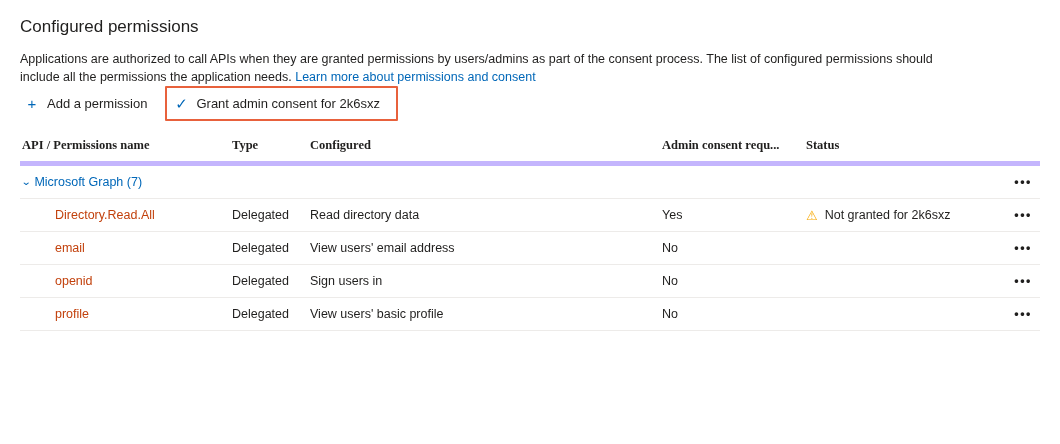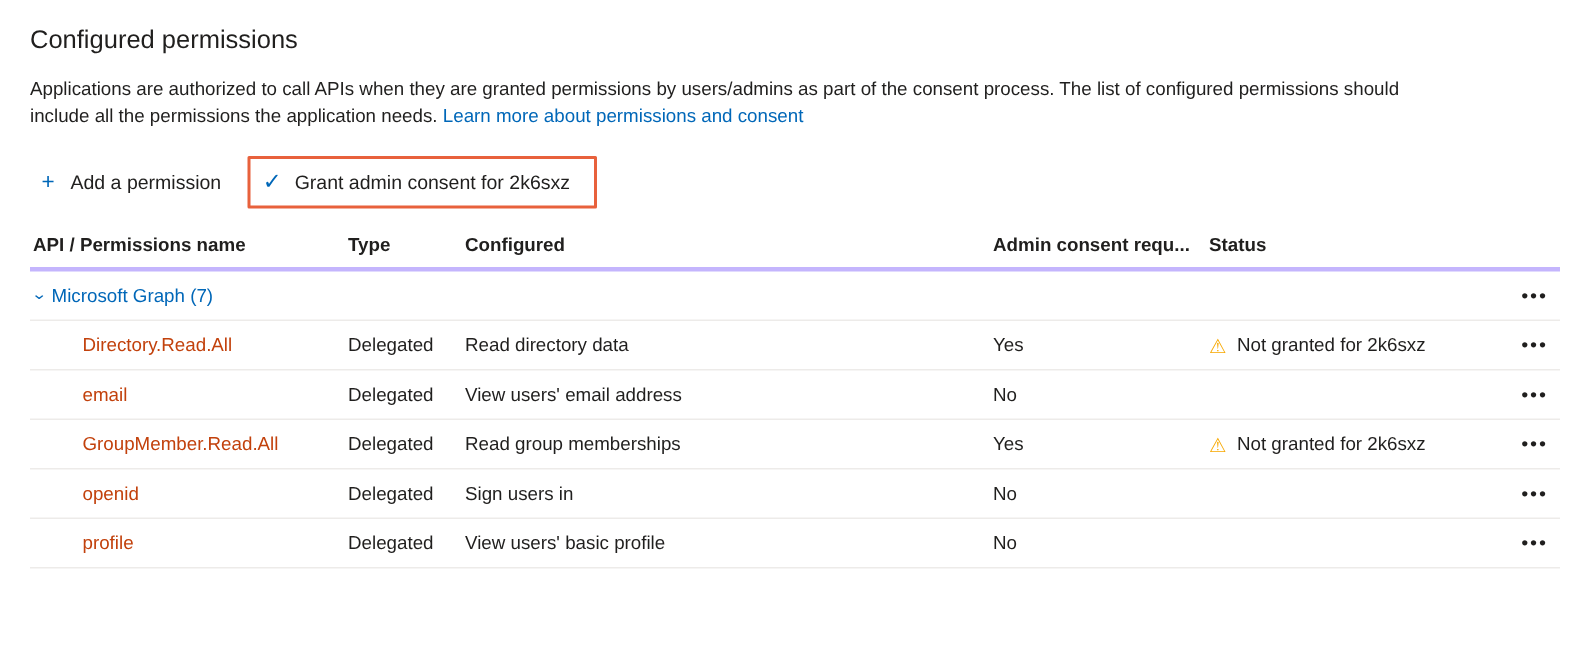--- a/index.html
+++ b/index.html
@@ -25,21 +25,21 @@
     font-weight: 400;
     color: #201f1e;
     margin: 0 0 12px 0;
     line-height: 22px;
   }
   .description {
     font-size: 12.5px;
     line-height: 18px;
     color: #201f1e;
     max-width: 1000px;
-    margin-bottom: 18px;
+    margin-bottom: 0;
   }
   .link {
     color: #0067b8;
     text-decoration: none;
     cursor: pointer;
   }
   .command-bar {
     display: flex;
     align-items: center;
     gap: 0px;
@@ -79,25 +79,26 @@
     width: 1020px;
     border-collapse: collapse;
     table-layout: fixed;
   }
   table.perm-table th {
     text-align: left;
     font-size: 12.5px;
     font-weight: 600;
     color: #201f1e;
     padding: 6px 8px 8px 0;
-    border-bottom: 3px solid #c4b5fd;
+    border-bottom: 5px solid #c4b5fd;
     vertical-align: bottom;
     white-space: nowrap;
     overflow: hidden;
     text-overflow: ellipsis;
+    font-family: Liberation Serif, serif;
   }
   table.perm-table td {
     font-size: 12.5px;
     color: #201f1e;
     padding: 9px 8px 9px 0;
     border-bottom: 1px solid #edebe9;
     vertical-align: middle;
     white-space: nowrap;
     overflow: hidden;
     text-overflow: ellipsis;
@@ -230,33 +231,20 @@
 
       <tr>
         <td><span class="perm-name">email</span></td>
         <td>Delegated</td>
         <td>View users' email address</td>
         <td>No</td>
         <td></td>
         <td class="ellipsis-btn">•••</td>
       </tr>
 
-      <tr>
-        <td><span class="perm-name">GroupMember.Read.All</span></td>
-        <td>Delegated</td>
-        <td>Read group memberships</td>
-        <td>Yes</td>
-        <td>
-          <span class="status-cell">
-            <span class="warn-icon">⚠</span>
-            <span>Not granted for 2k6sxz</span>
-          </span>
-        </td>
-        <td class="ellipsis-btn">•••</td>
-      </tr>
 
 
       <tr>
         <td><span class="perm-name">openid</span></td>
         <td>Delegated</td>
         <td>Sign users in</td>
         <td>No</td>
         <td></td>
         <td class="ellipsis-btn">•••</td>
       </tr>

